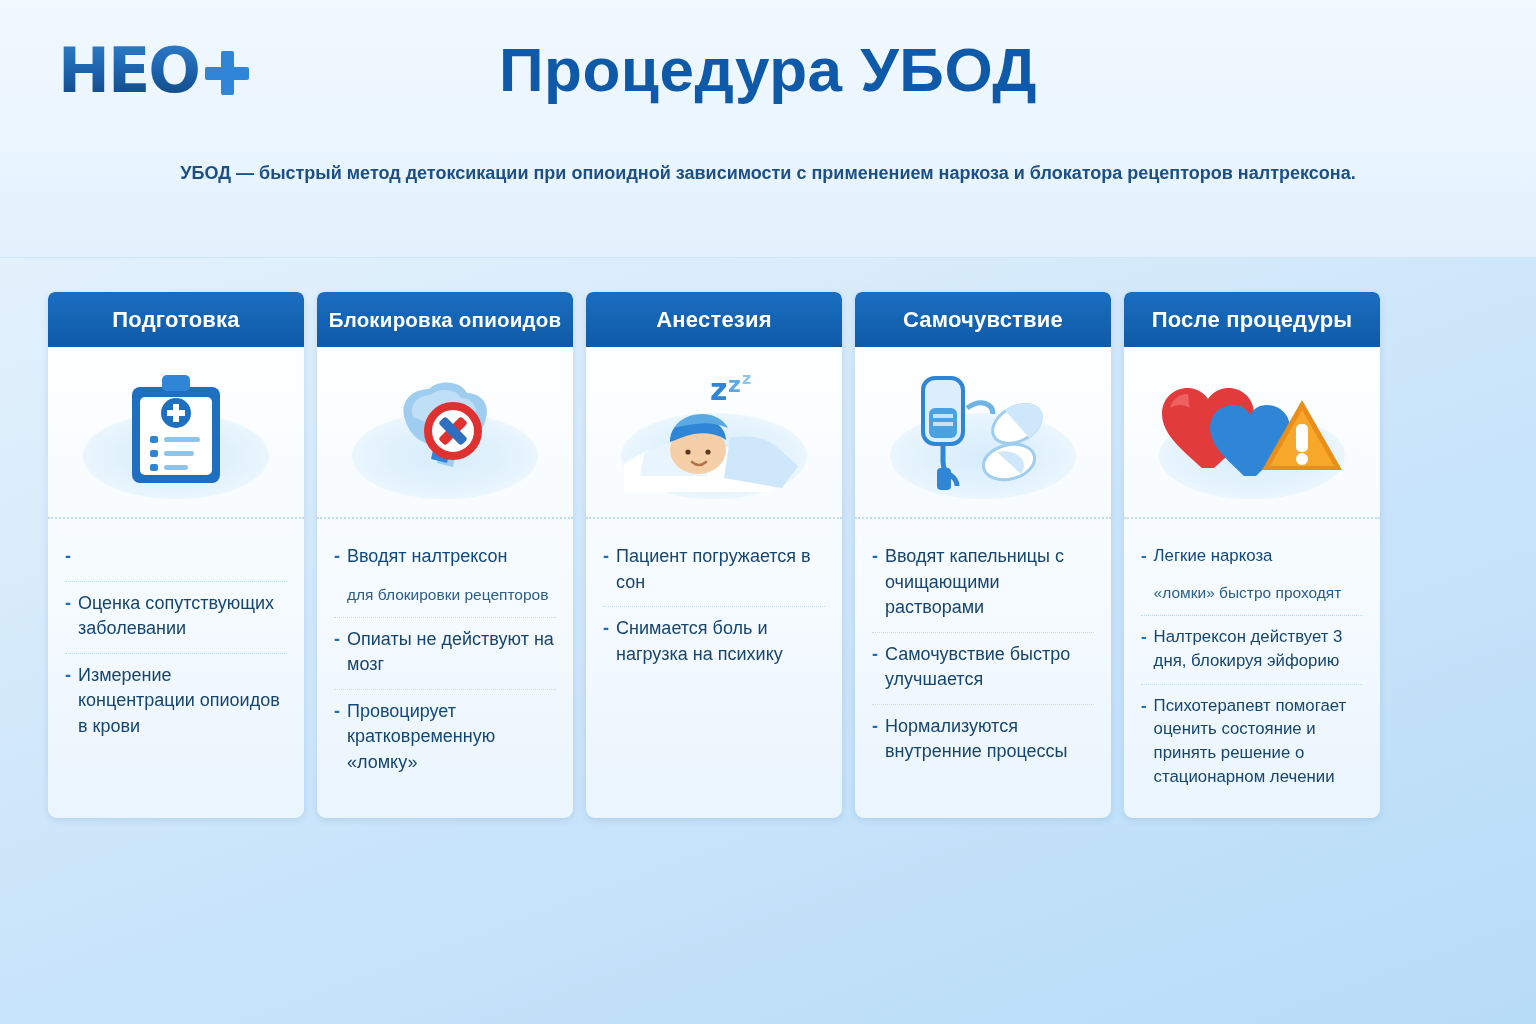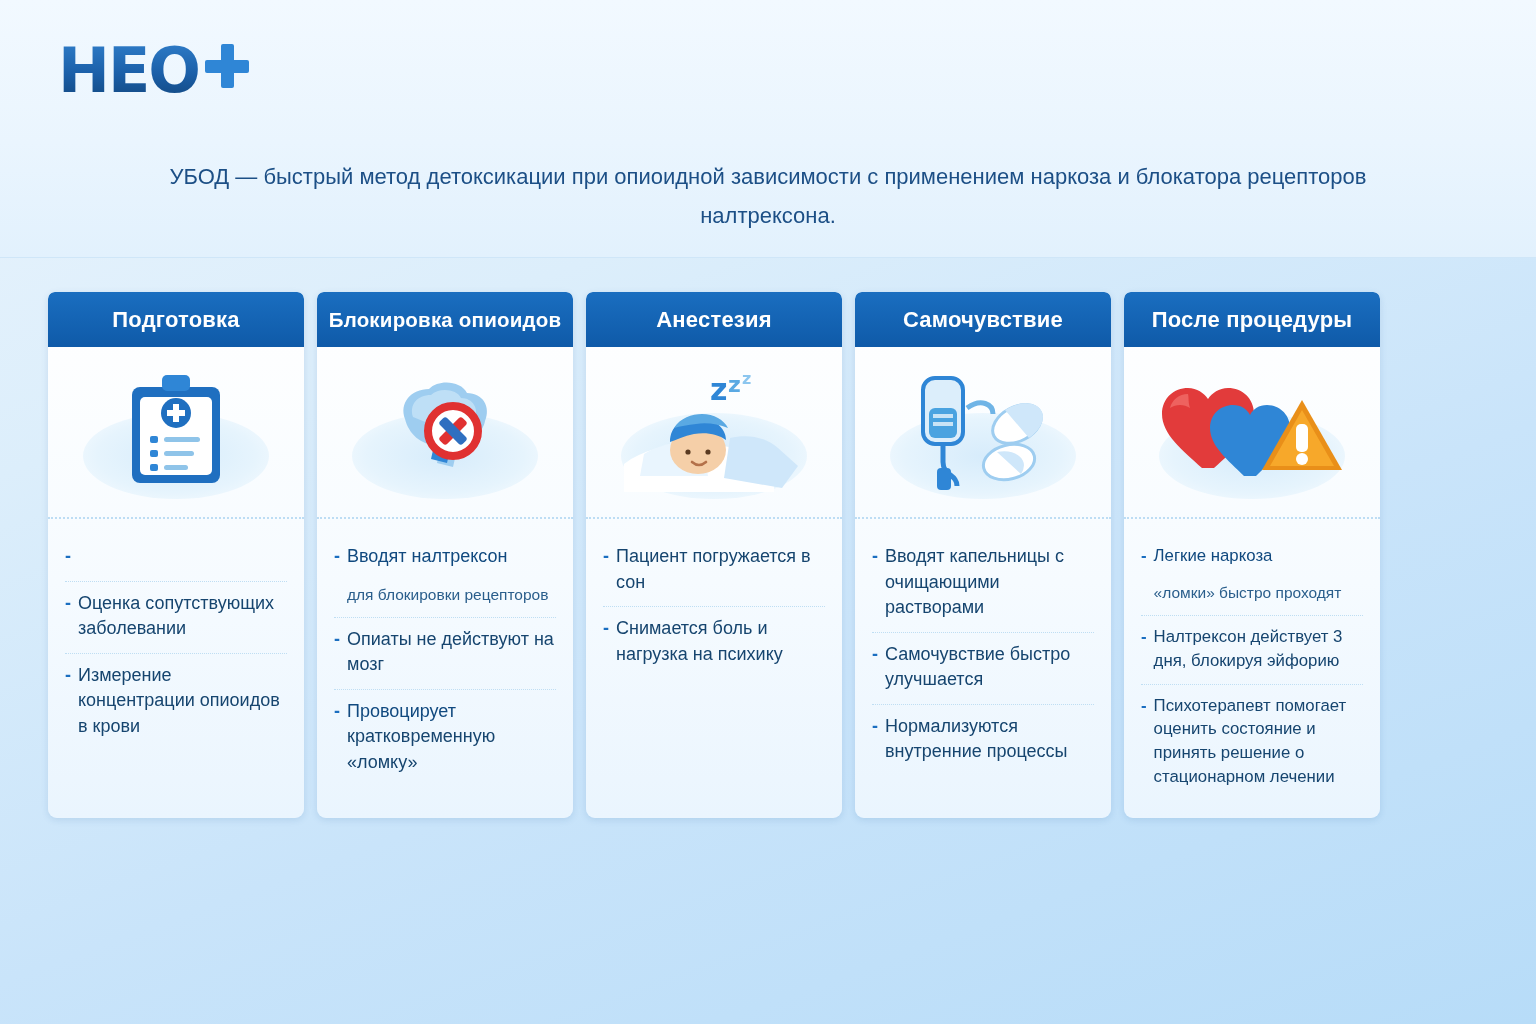--- a/index.html
+++ b/index.html
@@ -16,21 +16,21 @@
   
   .header {
     position: relative;
     height: 258px;
     background: linear-gradient(180deg, #f2f9ff 0%, #eaf5fe 55%, #e2f1fd 100%);
     border-bottom: 1px solid #cfe6f8;
   }
   .logo {
     position: absolute;
     left: 58px; top: 40px;
-    display: flex; align-items: flex-start;
+    display: flex; align-items: center;
   }
   .logo-text {
     font-size: 62px;
     font-weight: bold;
     letter-spacing: -2px;
     line-height: 1;
     background: linear-gradient(180deg, #2f7dc9 0%, #1b5fa8 55%, #12477f 100%);
     -webkit-background-clip: text;
     background-clip: text;
     color: transparent;
@@ -57,23 +57,24 @@
     font-weight: bold;
     color: #0f5aa8;
     letter-spacing: 0.5px;
   }
   .subtitle {
     position: absolute;
     left: 50%; transform: translateX(-50%);
     top: 158px;
     width: 1200px;
     text-align: center;
-    font-size: 22px;
+    font-size: 18px;
     color: #1c4f86;
     line-height: 1.75;
+    font-weight: bold;
   }
 
   
   .cards {
     position: absolute;
     top: 292px; left: 48px;
     width: 1332px;
     display: flex;
     gap: 13px;
   }
@@ -142,20 +143,21 @@
   .bullet.small { font-size: 16.8px; }
 </style>
 </head>
 <body>
 
 <div class="header">
   <div class="logo">
     <span class="logo-text">HEO</span>
     <span class="logo-plus"></span>
   </div>
+  <div class="main-title">Процедура УБОД</div>
   <div class="subtitle">УБОД — быстрый метод детоксикации при опиоидной зависимости с применением наркоза и блокатора рецепторов налтрексона.</div>
 </div>
 
 <div class="cards">
 
   <div class="card">
     <div class="card-head">Подготовка</div>
     <div class="icon-area">
       <div class="icon-blob"></div>
       <svg width="108" height="118" viewBox="0 0 108 118">

